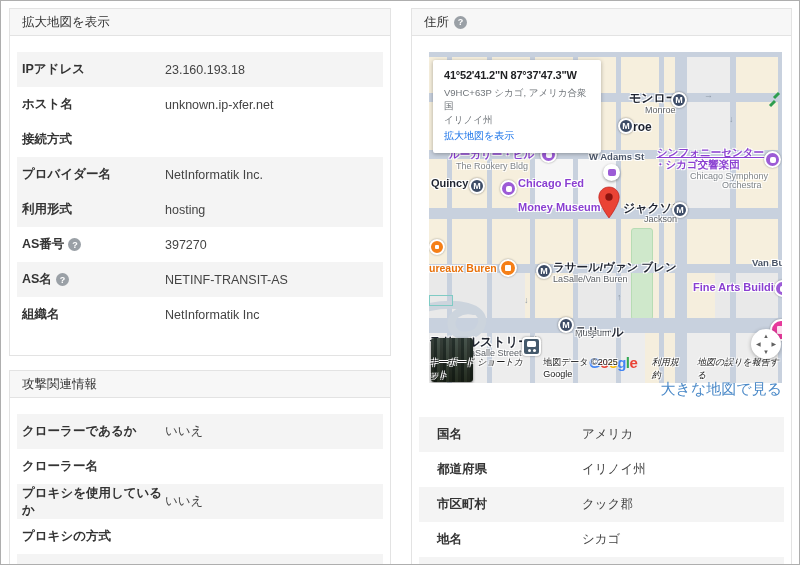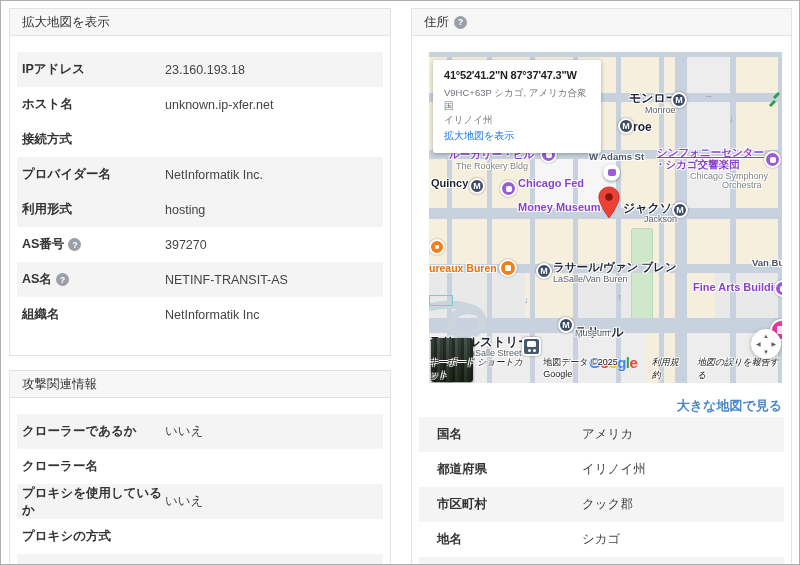--- a/index.html
+++ b/index.html
@@ -68,21 +68,21 @@
   .infocard{position:absolute;left:4px;top:8px;width:168px;background:#fff;border-radius:2px;
             box-shadow:0 1px 4px rgba(0,0,0,.3);padding:9px 11px 10px 11px;z-index:30;box-sizing:border-box;}
   .ic-title{font-size:11px;font-weight:bold;color:#202124;letter-spacing:-0.2px;}
   .ic-addr{font-size:9.5px;color:#70757a;line-height:1.4;margin-top:5px;}
   .ic-link{font-size:10px;color:#1a73e8;margin-top:3px;cursor:pointer;}
   .glogo{position:absolute;left:160px;top:302px;font-size:15px;font-weight:bold;letter-spacing:-0.6px;z-index:8;cursor:pointer;}
   .gl-b{color:#4285F4;} .gl-r{color:#EA4335;} .gl-y{color:#FBBC05;} .gl-g{color:#34A853;}
   .mfoot{position:absolute;left:0;right:3px;bottom:1px;display:flex;justify-content:flex-end;gap:13px;
          font-size:9px;color:#1a1a1a;z-index:8;}
   .mfoot .lnk{cursor:pointer;font-style:italic;}
-  .larger{position:absolute;top:388px;right:9px;font-size:13px;color:#4a89c8;cursor:pointer;font-weight:bold;}
+  .larger{position:absolute;top:371px;right:9px;font-size:15px;color:#4a89c8;cursor:pointer;}
   .addr-table{position:absolute;left:7px;right:7px;top:408px;}
   .redpin{position:absolute;z-index:7;cursor:pointer;}
 </style>
 </head>
 <body>
 
 <div class="screen">
 
   <section class="card c1">
     <div class="card-h">

